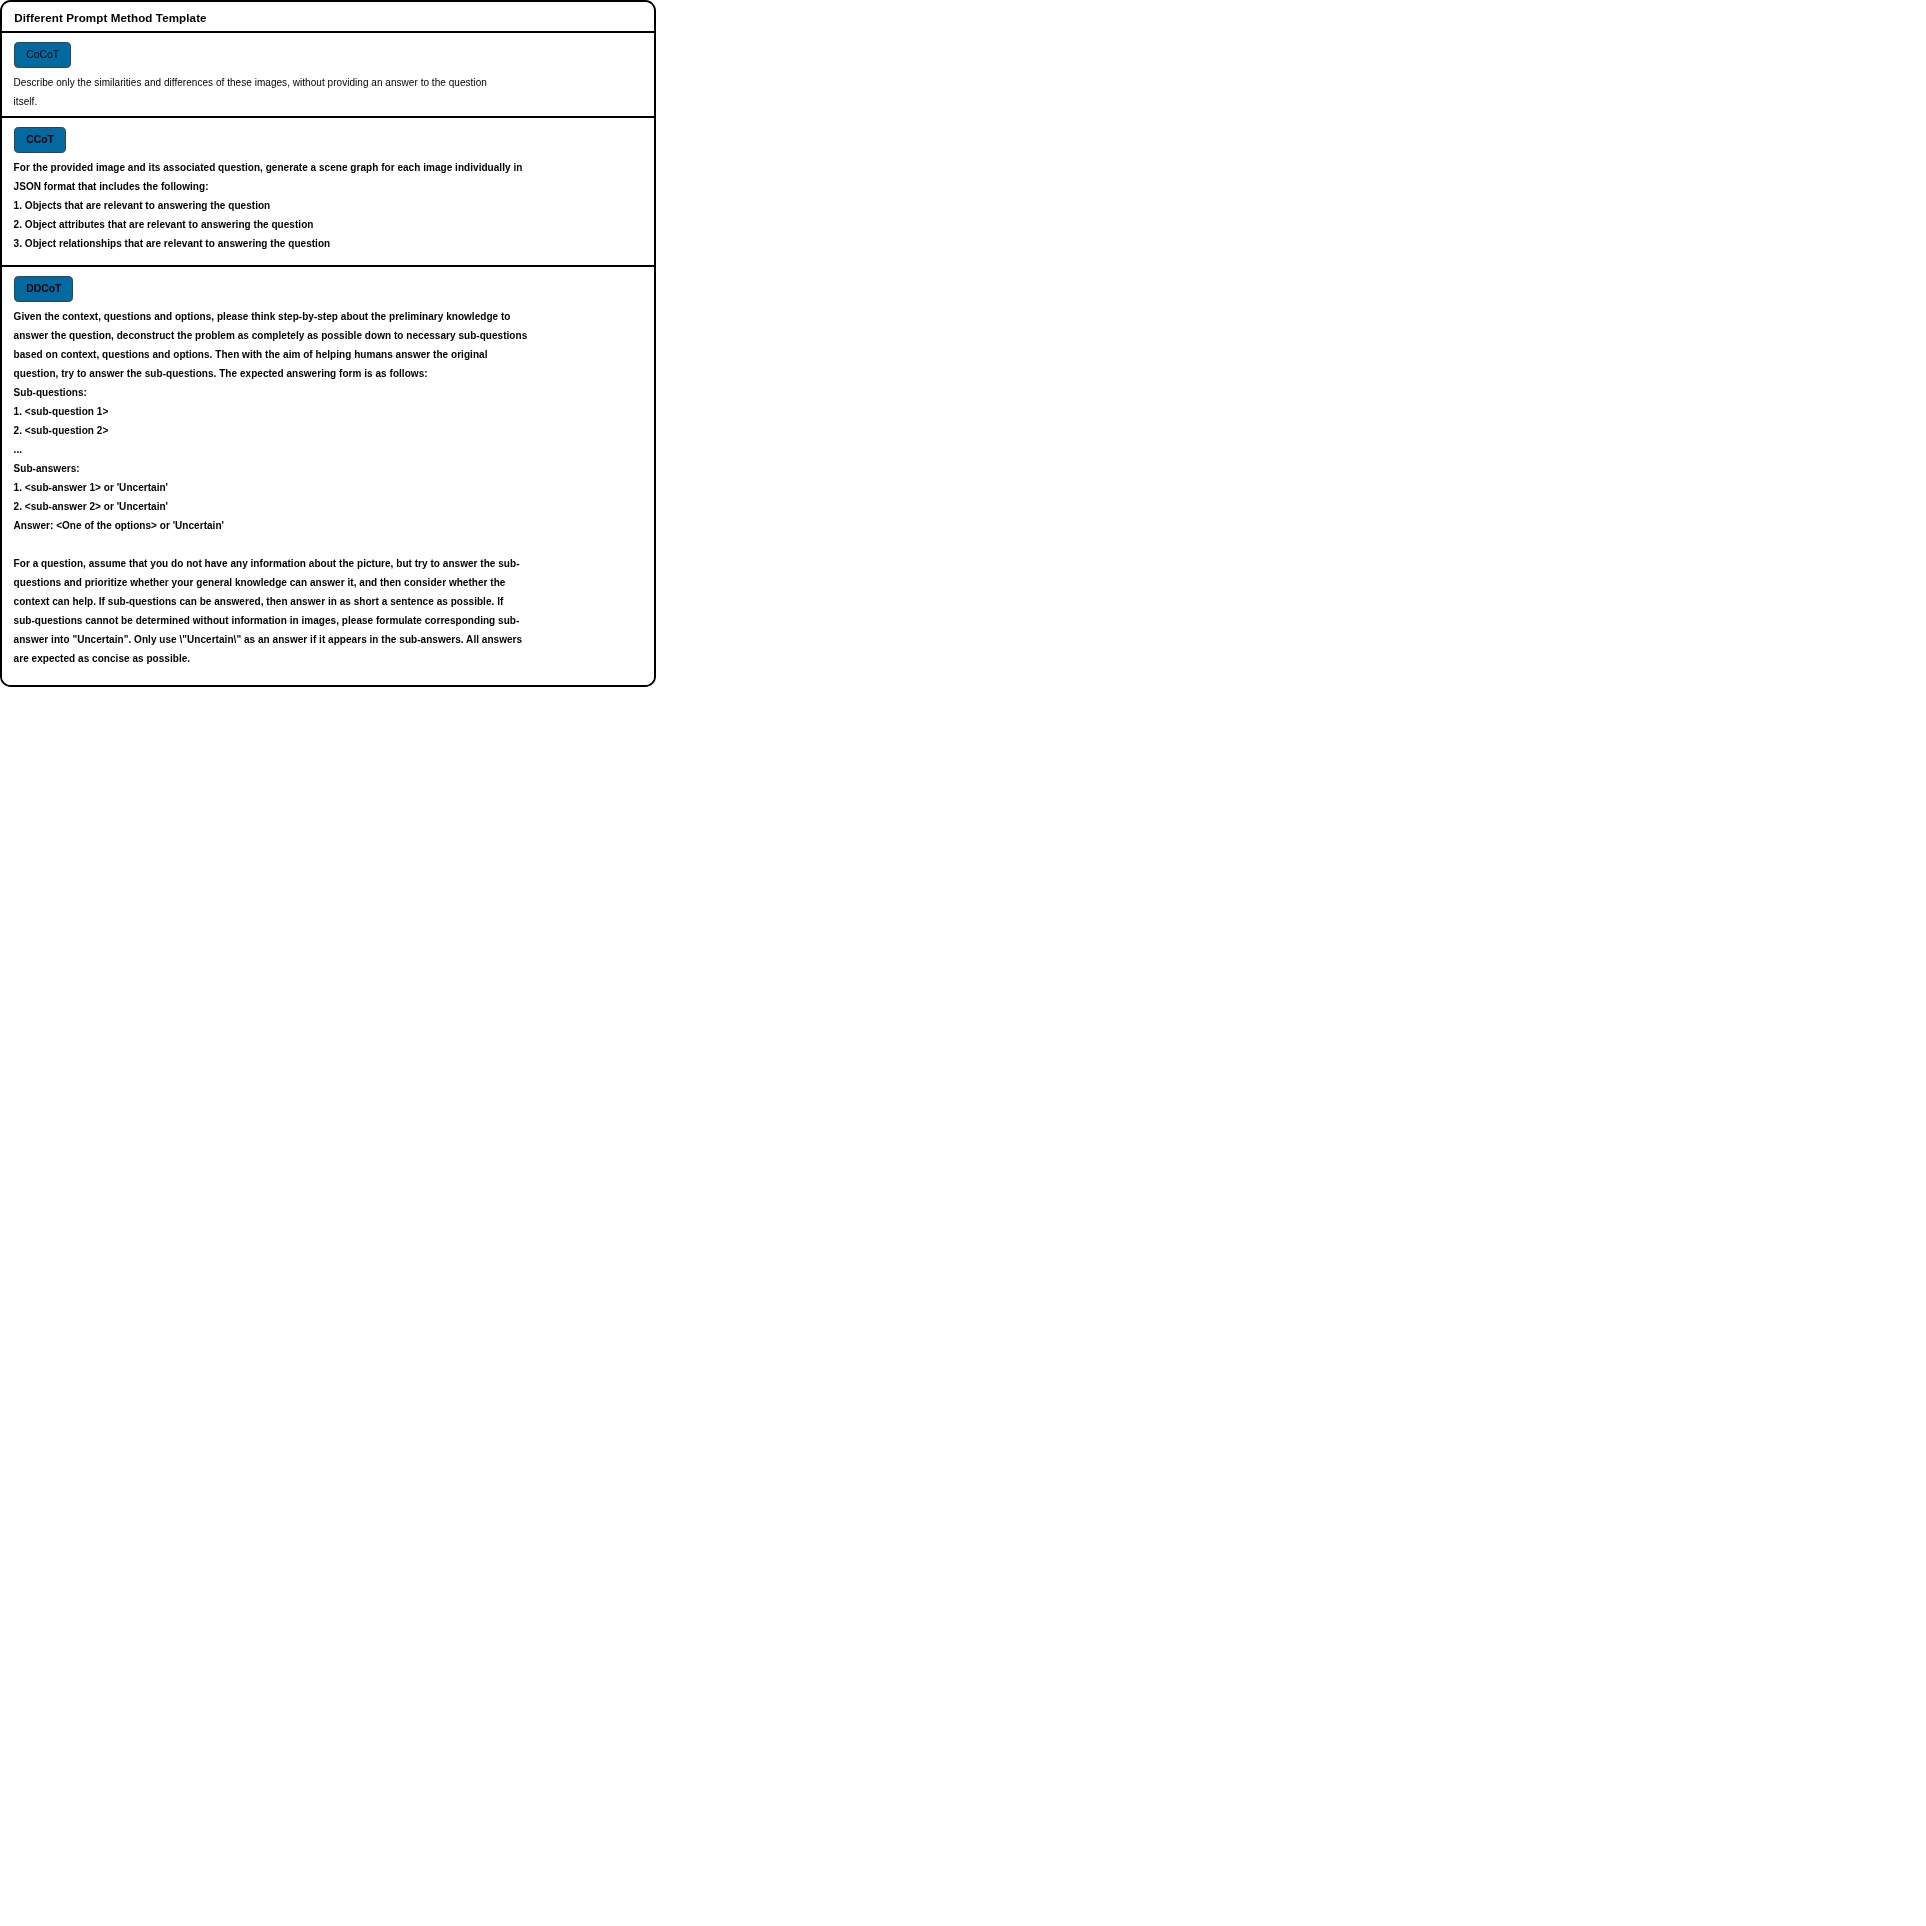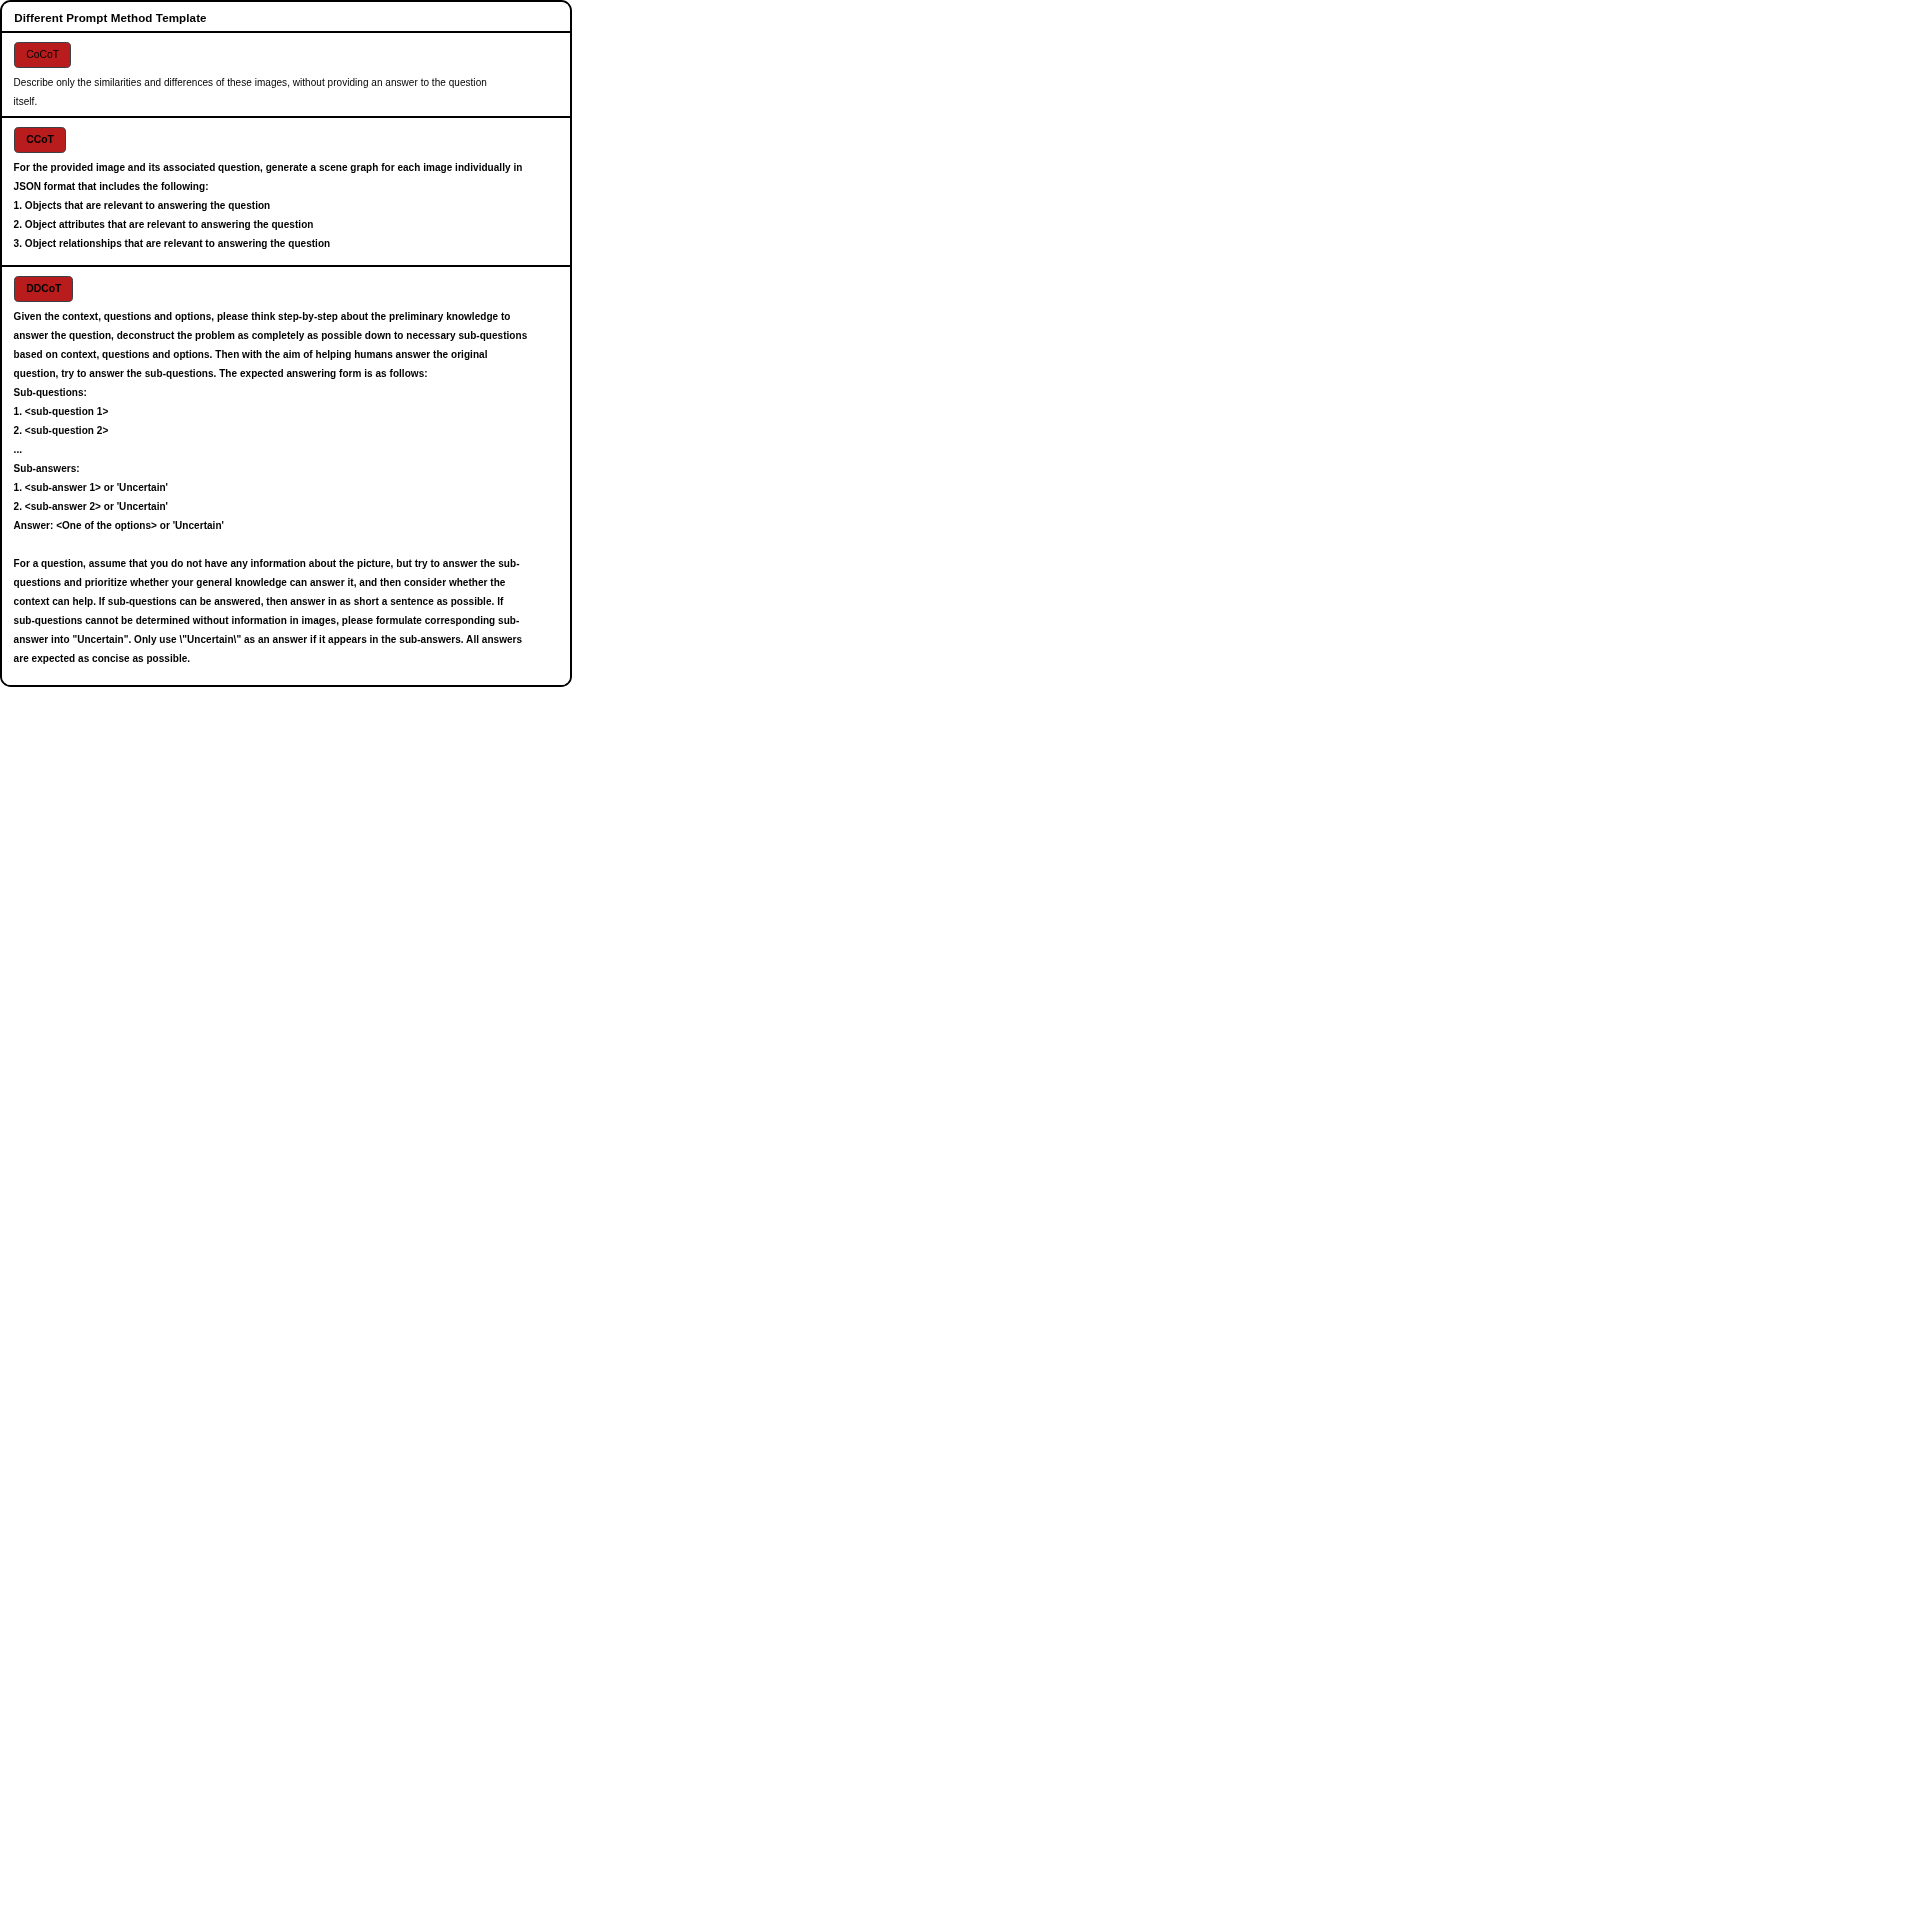--- a/index.html
+++ b/index.html
@@ -3,21 +3,21 @@
 <meta charset="utf-8">
 <style>
   html, body {
     margin: 0;
     padding: 0;
     background: #ffffff;
     font-family: "Liberation Sans", "DejaVu Sans", sans-serif;
   }
   .frame {
     box-sizing: border-box;
-    width: 572px;
+    width: 656px;
     height: 687px;
     border: 2.7px solid #000000;
     border-radius: 10.8px;
     background: #ffffff;
     overflow: hidden;
     display: flex;
     flex-direction: column;
   }
   .title-row {
     box-sizing: border-box;
@@ -43,21 +43,21 @@
   .sec + .sec {
     border-top: 2.7px solid #000000;
     font-weight: bold;
   }
   .sec-cocot { height: 83px; flex: 0 0 83px; }
   .sec-ccot  { height: 149px; flex: 0 0 149px; }
   .sec-ddcot { flex: 1 1 auto; }
   .pill {
     display: inline-block;
     box-sizing: border-box;
-    background: #b91c1c;
+    background: #0369a1;
     border: 1.2px solid #3b4046;
     border-radius: 4.6px;
     padding: 5.8px 10.8px;
     font-size: 10.4px;
     line-height: 1.2;
     color: #000000;
     margin: 0 0 4.6px 0.8px;
     cursor: default;
   }
   .prompt-text {

